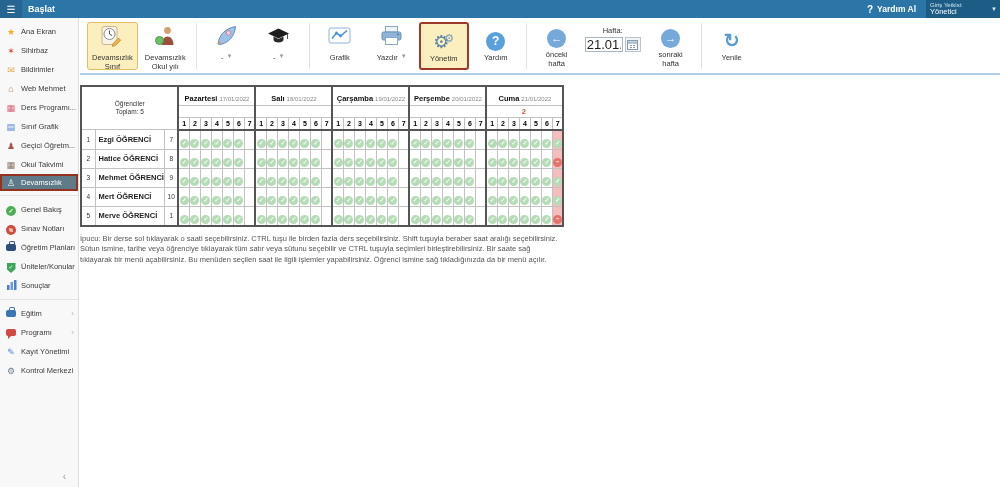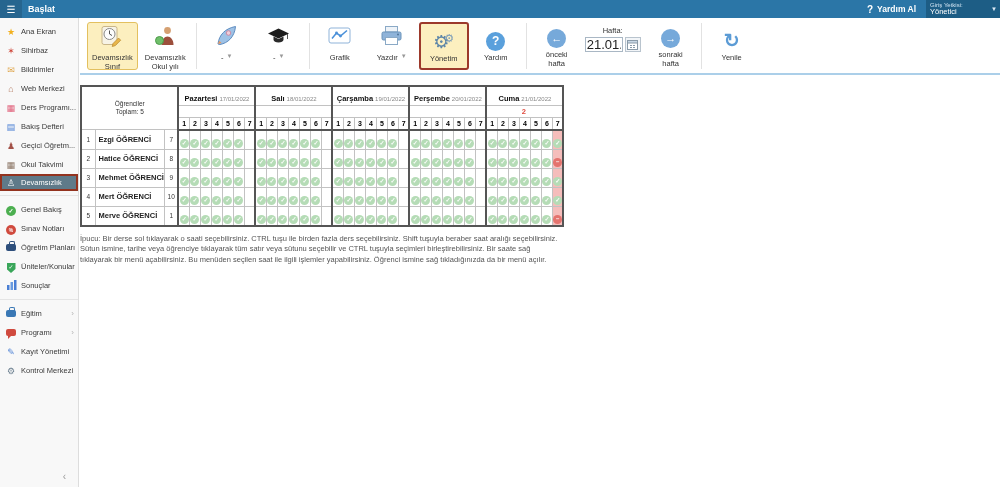--- a/index.html
+++ b/index.html
@@ -102,29 +102,29 @@
     <div class="sb-item">
       <span class="ic" style="color: rgb(207, 74, 62);">✶</span>
       <span>Sihirbaz</span>
     </div>
     <div class="sb-item">
       <span class="ic" style="color: rgb(221, 159, 61);">✉</span>
       <span>Bildirimler</span>
     </div>
     <div class="sb-item">
       <span class="ic" style="color: rgb(168, 103, 74);">⌂</span>
-      <span>Web Merkezi</span>
+      <span>Web Mehmet</span>
     </div>
     <div class="sb-item">
       <span class="ic" style="color: rgb(224, 96, 122);">▦</span>
       <span>Ders Programı...</span>
     </div>
     <div class="sb-item">
       <span class="ic" style="color: rgb(74, 127, 212);">▤</span>
-      <span>Bakış Defteri</span>
+      <span>Sınıf Grafik</span>
     </div>
     <div class="sb-item">
       <span class="ic" style="color: rgb(163, 82, 72);">♟</span>
       <span>Geçici Öğretm...</span>
     </div>
     <div class="sb-item">
       <span class="ic" style="color: rgb(138, 116, 100);">▦</span>
       <span>Okul Takvimi</span>
     </div>
     <div class="sb-item sel">

